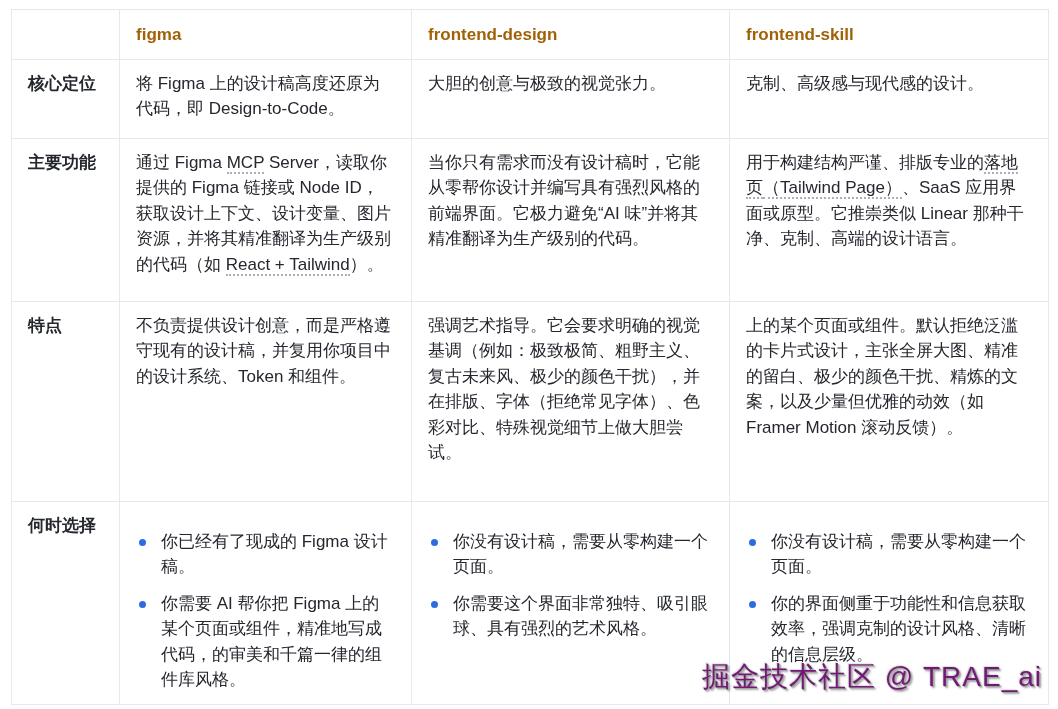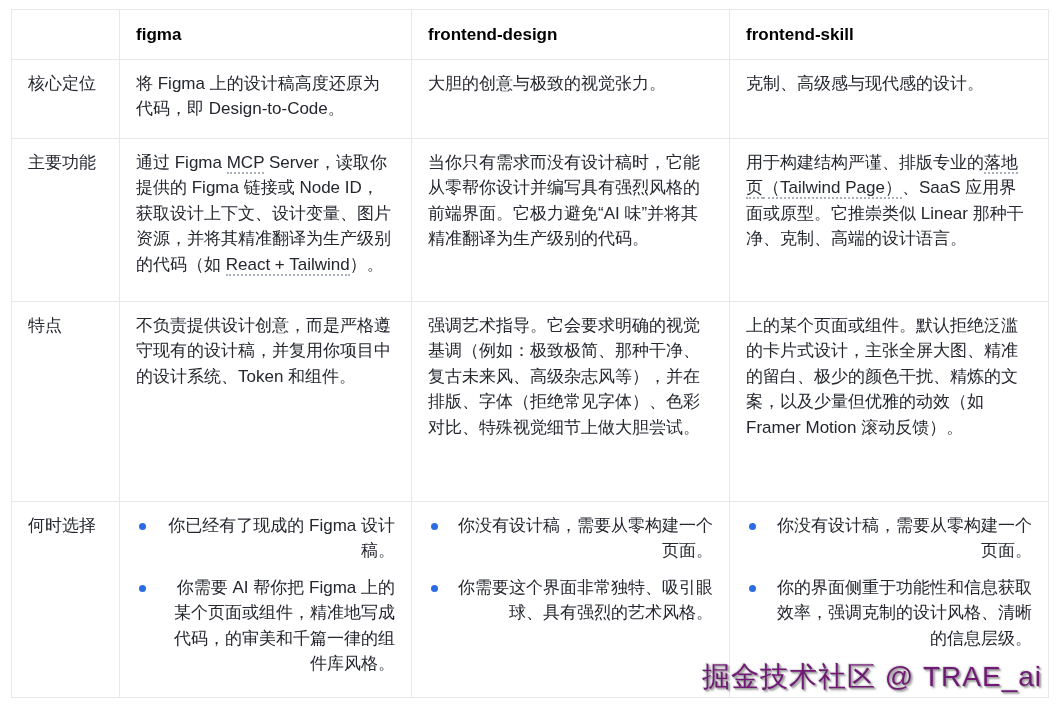--- a/index.html
+++ b/index.html
@@ -22,35 +22,35 @@
     text-align:left;
     padding:11px 16px;
     font-size:17px;
     line-height:1.5;
     word-break:break-word;
   }
   .cmp thead th {
     height:48px;
     font-weight:bold;
     font-size:17px;
-    color:#000000;
+    color:#a16207;
     padding-top:12px;
   }
-  .cmp td.rowlabel { font-weight:normal; white-space:nowrap; }
+  .cmp td.rowlabel { font-weight:bold; white-space:nowrap; }
   .cmp tbody tr:nth-child(1) { height:79px; }
   .cmp tbody tr:nth-child(2) { height:163px; }
   .cmp tbody tr:nth-child(3) { height:200px;margin-top:32px; }
   .cmp tbody tr:nth-child(4) { height:196px; }
 
   span.u {
     border-bottom:2px dotted #aab0ba;
     padding-bottom:0px;
   }
 
-  ul.bullets { list-style:none; margin-top:0;text-align:right; }
+  ul.bullets { list-style:none; margin-top:16px; }
   ul.bullets li { display:flex; margin-bottom:11px; }
   ul.bullets li:last-child { margin-bottom:0; }
   .dot {
     flex:0 0 7px; width:7px; height:7px;
     border-radius:50%;
     margin:10px 15px 0 3px;
   }
 
   .watermark {
     position:absolute;
@@ -92,21 +92,21 @@
       </tr>
       <tr>
         <td class="rowlabel">主要功能</td>
         <td><span>通过 Figma </span><span class="u">MCP</span><span> Server，读取你提供的 Figma 链接或 Node ID，获取设计上下文、设计变量、图片资源，并将其精准翻译为生产级别的代码（如 </span><span class="u">React + Tailwind</span><span>）。</span></td>
         <td><span>当你只有需求而没有设计稿时，它能从零帮你设计并编写具有强烈风格的前端界面。它极力避免“AI 味”并将其精准翻译为生产级别的代码。</span></td>
         <td><span>用于构建结构严谨、排版专业的</span><span class="u">落地页</span><span class="u">（Tailwind Page）</span><span>、SaaS 应用界面或原型。它推崇类似 Linear 那种干净、克制、高端的设计语言。</span></td>
       </tr>
       <tr>
         <td class="rowlabel">特点</td>
         <td><span>不负责提供设计创意，而是严格遵守现有的设计稿，并复用你项目中的设计系统、Token 和组件。</span></td>
-        <td><span>强调艺术指导。它会要求明确的视觉基调（例如：极致极简、那种干净、复古未来风、高级杂志风等），并在排版、字体（拒绝常见字体）、色彩对比、特殊视觉细节上做大胆尝试。</span></td>
+        <td><span>强调艺术指导。它会要求明确的视觉基调（例如：极致极简、粗野主义、复古未来风、极少的颜色干扰），并在排版、字体（拒绝常见字体）、色彩对比、特殊视觉细节上做大胆尝试。</span></td>
         <td><span>上的某个页面或组件。默认拒绝泛滥的卡片式设计，主张全屏大图、精准的留白、极少的颜色干扰、精炼的文案，以及少量但优雅的动效（如 Framer Motion 滚动反馈）。</span></td>
       </tr>
       <tr>
         <td class="rowlabel">何时选择</td>
         <td>
           <ul class="bullets">
             <li>
               <span class="dot" style="background: rgb(43, 108, 226);"></span>
               <span>你已经有了现成的 Figma 设计稿。</span>
             </li>

